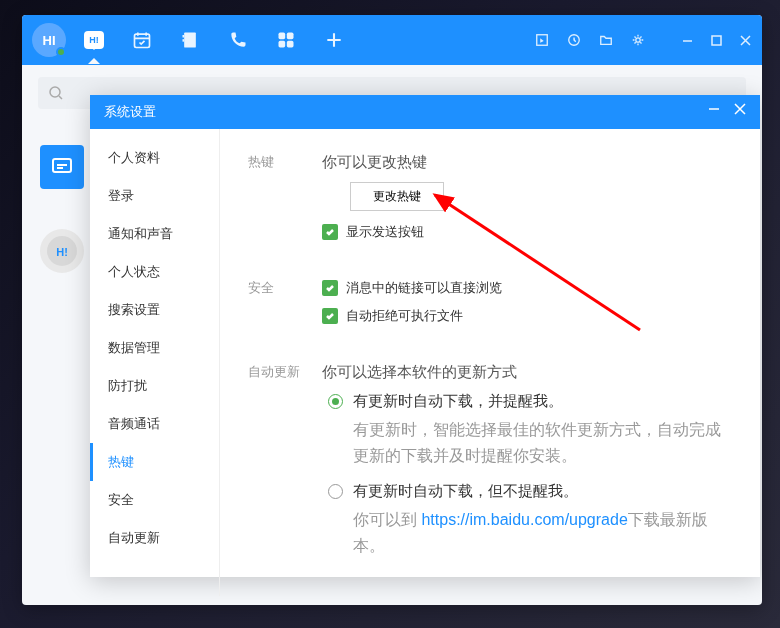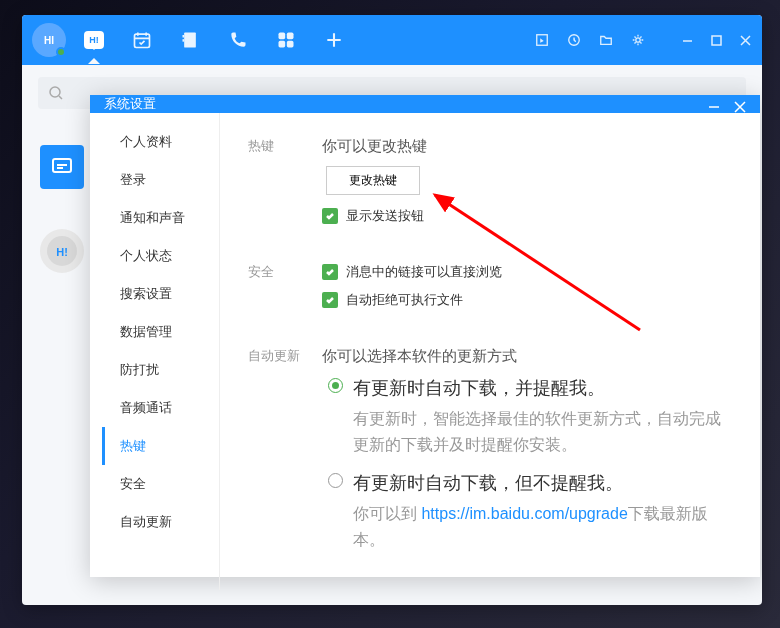--- a/index.html
+++ b/index.html
@@ -40,21 +40,21 @@
       width: 34px;
       height: 34px;
       border-radius: 50%;
       background: #5aa8ff;
       display: flex;
       align-items: center;
       justify-content: center;
       position: relative;
       margin-right: 18px;
     }
-    .avatar-text { color: #fff; font-size: 10px; font-weight: bold; }
+    .avatar-text { color: #fff; font-size: 13px; font-weight: bold; }
     .avatar-dot {
       position: absolute;
       bottom: 0;
       right: 0;
       width: 10px;
       height: 10px;
       background: #4caf50;
       border: 2px solid #1e90ff;
       border-radius: 50%;
     }
@@ -134,31 +134,31 @@
       height: 482px;
       background: #fff;
       box-shadow: 0 4px 24px rgba(0,0,0,0.2);
       display: flex;
       flex-direction: column;
     }
     .dialog-header {
       height: 36px;
       background: #1e90ff;
       display: flex;
-      align-items: flex-end;
-      padding: 0 14px;
+      align-items: flex-start;
+      padding: 8px 14px;
       color: #fff;
     }
     .dialog-title { font-size: 13px; }
     .dialog-controls { margin-left: auto; display: flex; gap: 14px; }
     .dialog-controls svg { stroke: #fff; fill: none; stroke-width: 1.5; width: 12px; height: 12px; cursor: pointer; }
     .dialog-body { flex: 1; display: flex; }
     .dialog-sidebar {
       width: 130px;
-      padding: 10px 12px;
+      padding: 10px 0;
       border-right: 1px solid #eee;
     }
     .sidebar-item {
       padding: 10px 18px;
       color: #333;
       cursor: pointer;
       font-size: 13px;
     }
     .sidebar-item.active {
       border-left: 3px solid #1e90ff;
@@ -176,21 +176,21 @@
     .section-label { width: 74px; color: #999; font-size: 13px; flex-shrink: 0; }
     .section-body { flex: 1; }
     .help-text { font-size: 15px; color: #555; margin-bottom: 10px; }
     .change-btn {
       display: inline-block;
       padding: 5px 22px;
       border: 1px solid #ccc;
       background: #fff;
       font-size: 12px;
       cursor: pointer;
-      margin-left: 4px;
+      margin-left: 28px;
       margin-bottom: 12px;
     }
     .checkbox-row { display: flex; align-items: center; gap: 8px; margin-bottom: 10px; font-size: 13px; }
     .checkbox-box {
       width: 16px;
       height: 16px;
       background: #4caf50;
       border-radius: 2px;
       display: flex;
       align-items: center;
@@ -204,21 +204,21 @@
       border: 1px solid #999;
       border-radius: 50%;
       display: flex;
       align-items: center;
       justify-content: center;
       flex-shrink: 0;
       margin-top: 2px;
     }
     .radio-outer.checked { border-color: #4caf50; }
     .radio-inner { width: 7px; height: 7px; background: #4caf50; border-radius: 50%; }
-    .radio-label { font-size: 18px; color: #333; }
+    .radio-label { font-size: 15px; color: #333; }
     .radio-desc { font-size: 16px; color: #999; margin: 4px 0 14px 31px; line-height: 1.6; }
     .link-text { color: #1e90ff; margin-top: 38px; }
 
     .arrow-overlay {
       position: absolute;
       pointer-events: none;
       top: 0;
       left: 0;
     }
   </style>

